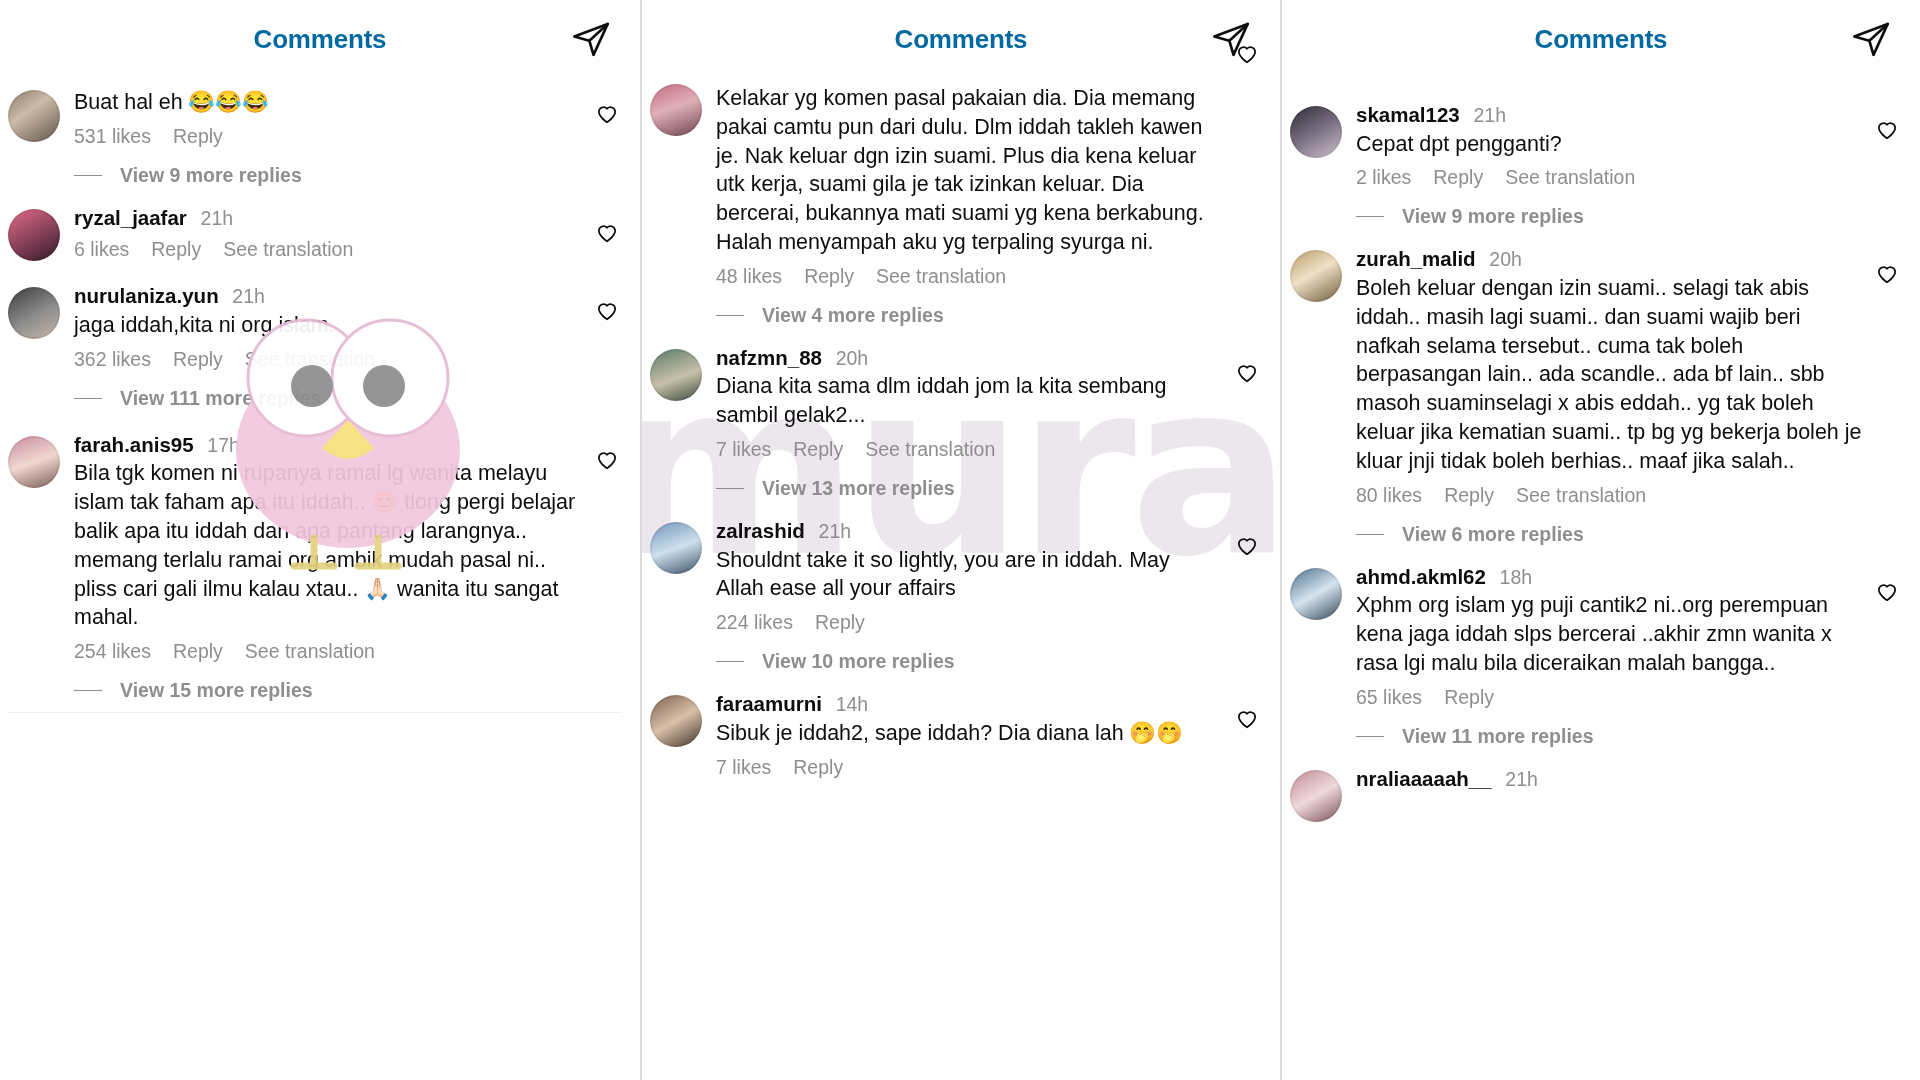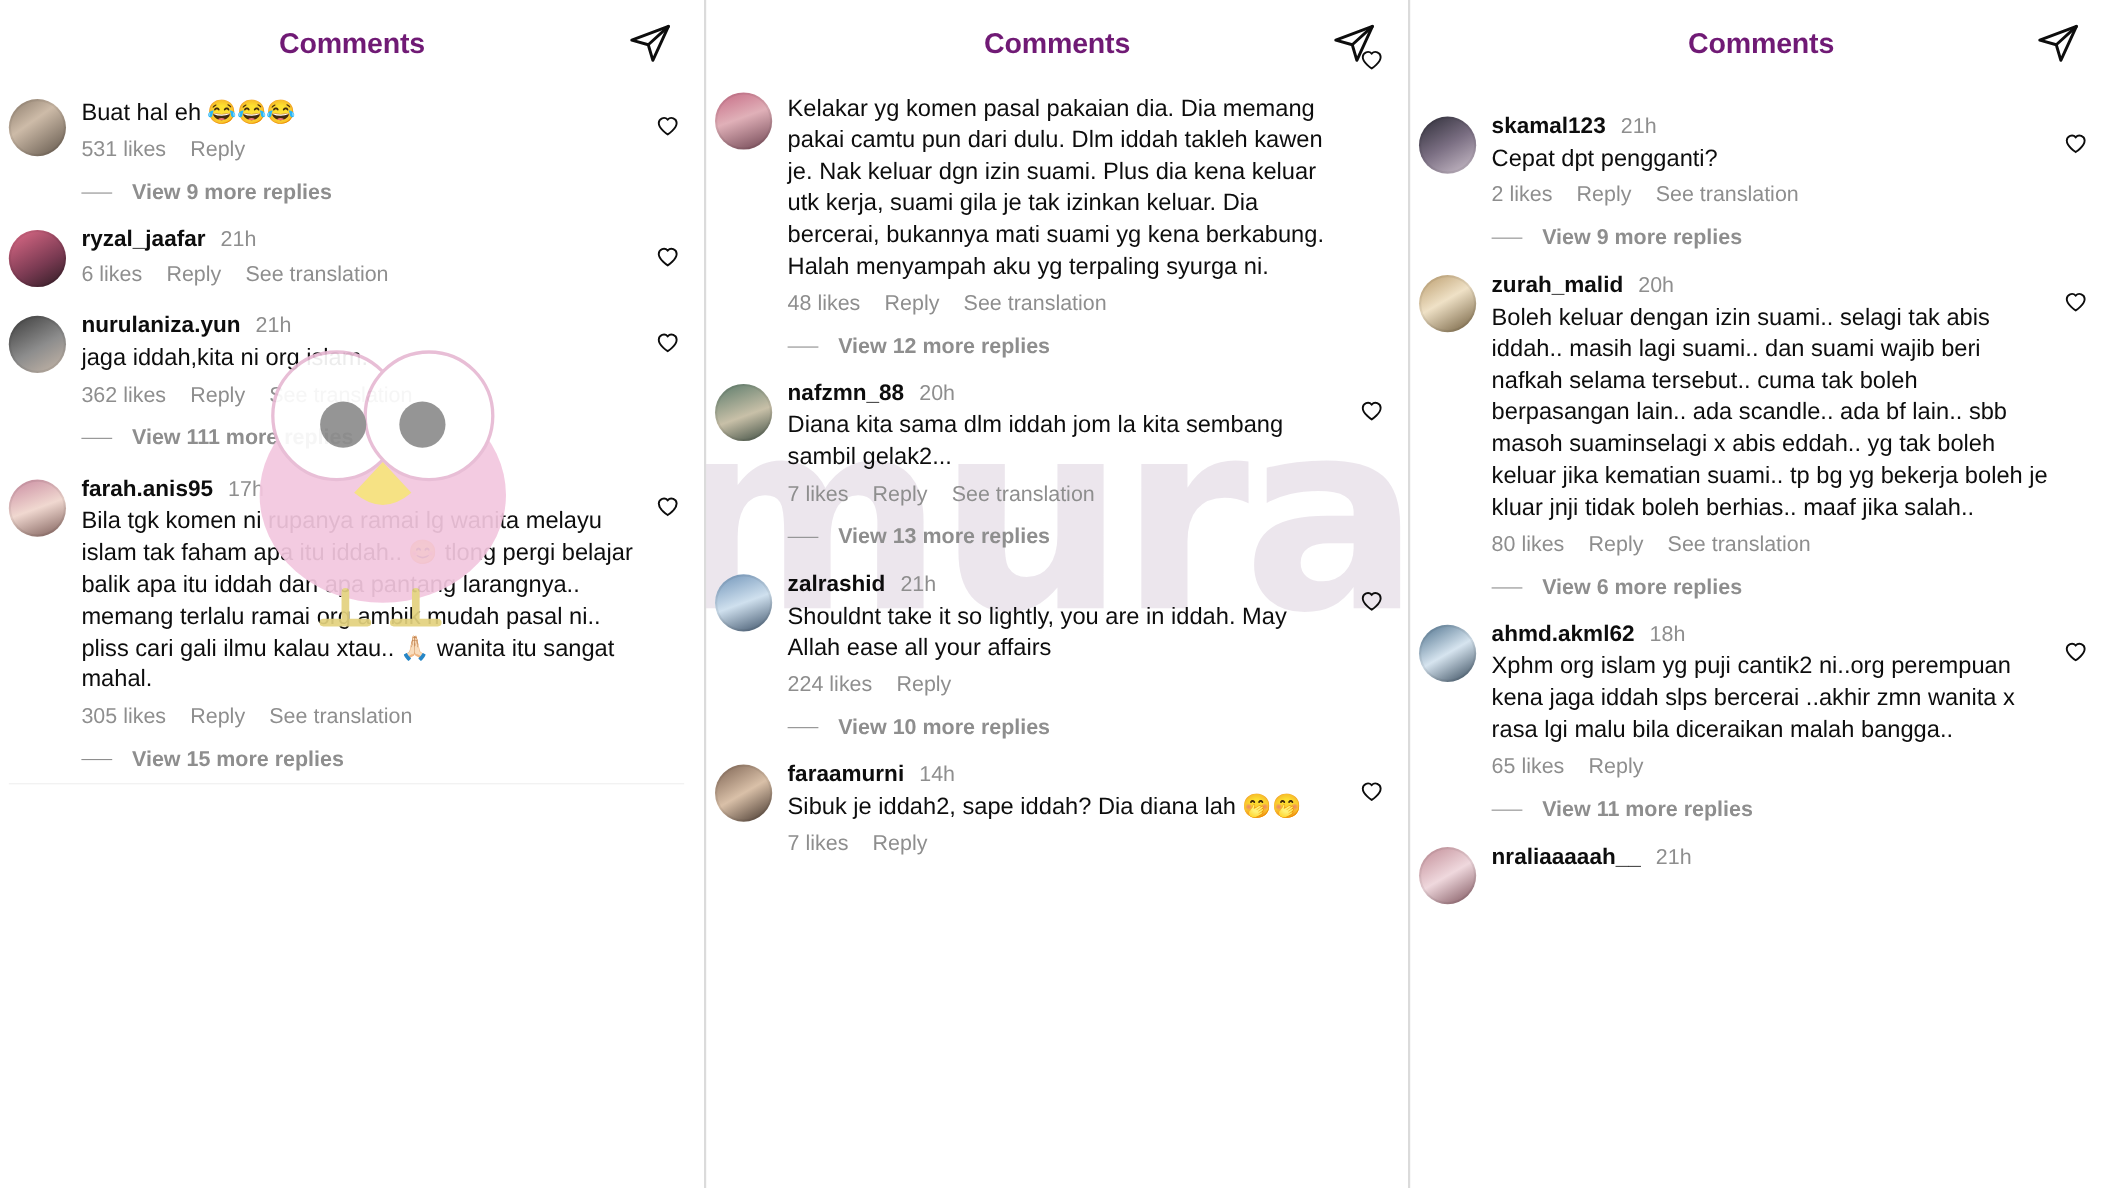--- a/index.html
+++ b/index.html
@@ -28,21 +28,21 @@
   .panel-header {
     position: relative;
     height: 78px;
     display: flex;
     align-items: center;
     justify-content: center;
   }
   .panel-header .title {
     font-size: 26px;
     font-weight: bold;
-    color: #701a75;
+    color: #0369a1;
     letter-spacing: -0.2px;
   }
   .share-icon {
     position: absolute;
     right: 28px;
     top: 50%;
     transform: translateY(-50%);
     width: 42px; height: 42px;
     display: flex; align-items: center; justify-content: center;
   }
@@ -263,21 +263,21 @@
         <div class="avatar av4">
             <span class="ring"></span>
           </div>
         <div class="body">
           <div class="meta-line">
             <span class="username">farah.anis95</span>
             <span class="time">17h</span>
           </div>
           <div class="text">Bila tgk komen ni rupanya ramai lg wanita melayu islam tak faham apa itu iddah.. 😊 tlong pergi belajar balik apa itu iddah dan apa pantang larangnya.. memang terlalu ramai org ambik mudah pasal ni.. pliss cari gali ilmu kalau xtau.. 🙏🏻 wanita itu sangat mahal.</div>
           <div class="actions">
-            <span class="likes">305 likes</span>
+            <span class="likes">254 likes</span>
             <span class="act">Reply</span>
             <span class="act">See translation</span>
           </div>
         </div>
         <span class="heart">
           <svg width="26" height="26" viewBox="0 0 24 24" fill="none" stroke="#0d0d0d" stroke-width="1.6">
               <path d="M12 20.5s-7.5-4.7-7.5-9.6a4.3 4.3 0 0 1 7.5-2.8 4.3 4.3 0 0 1 7.5 2.8c0 4.9-7.5 9.6-7.5 9.6z"></path>
             </svg>
         </span>
       </div>
@@ -331,21 +331,21 @@
         </div>
         <span class="heart" style="top:8px">
           <svg width="26" height="26" viewBox="0 0 24 24" fill="none" stroke="#0d0d0d" stroke-width="1.6">
               <path d="M12 20.5s-7.5-4.7-7.5-9.6a4.3 4.3 0 0 1 7.5-2.8 4.3 4.3 0 0 1 7.5 2.8c0 4.9-7.5 9.6-7.5 9.6z"></path>
             </svg>
         </span>
       </div>
 
       <div class="more-replies">
         <span class="dash"></span>
-        <span>View 12 more replies</span>
+        <span>View 4 more replies</span>
       </div>
 
       <div class="comment" style="margin-top:10px">
         <div class="avatar av6">
             <span class="ring"></span>
           </div>
         <div class="body">
           <div class="meta-line">
             <span class="username">nafzmn_88</span>
             <span class="time">20h</span>

